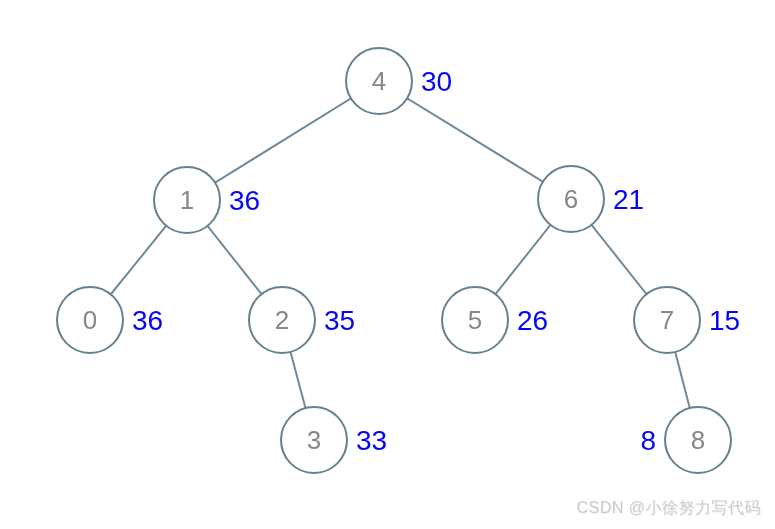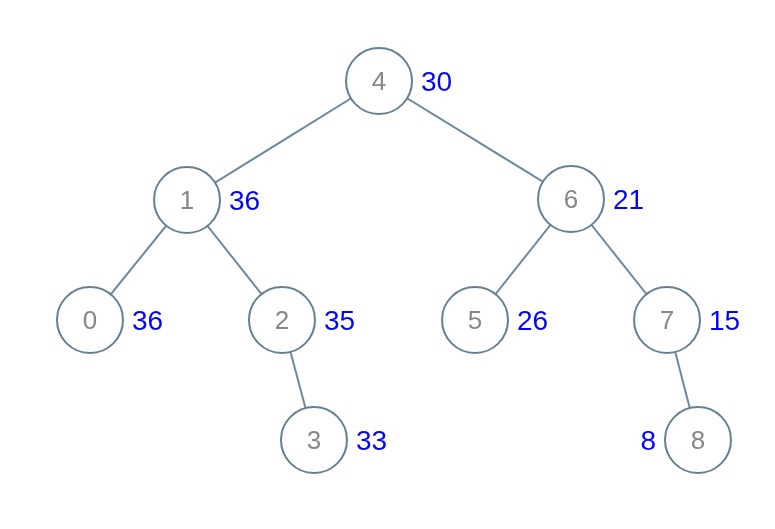--- a/index.html
+++ b/index.html
@@ -99,13 +99,14 @@
         <circle cx="314" cy="440" r="33" fill="#ffffff" stroke="#65808F"></circle>
         <text class="node-id" x="314" y="449" fill="#878787">3</text>
         <text class="node-label" x="356" text-anchor="start" y="450" fill="#0505F5">33</text>
       </g>
       <g>
         <circle cx="698" cy="440" r="33" fill="#ffffff" stroke="#65808F"></circle>
         <text class="node-id" x="698" y="449" fill="#878787">8</text>
         <text class="node-label" x="656" text-anchor="end" y="450" fill="#0505F5">8</text>
       </g>
     </svg>
+  <div class="watermark">CSDN @小徐努力写代码</div>
 </div>
 
 </body></html>

